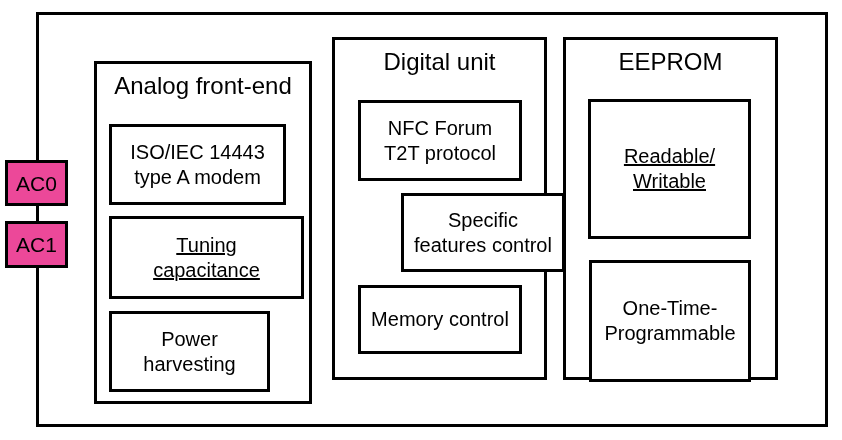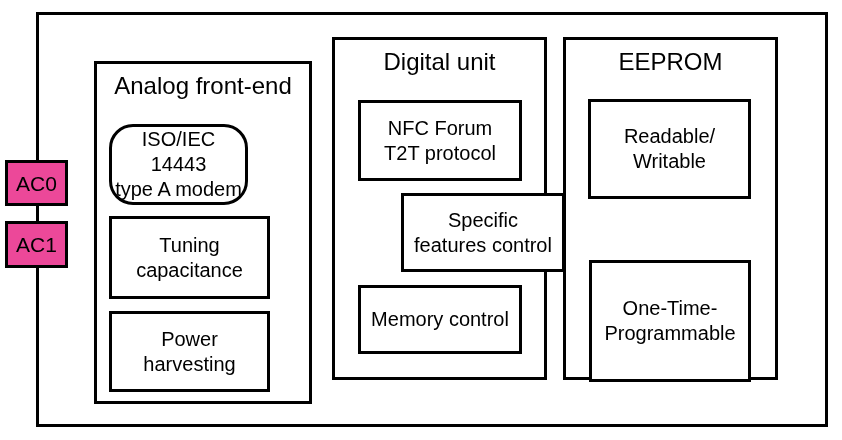--- a/index.html
+++ b/index.html
@@ -72,29 +72,29 @@
     background: #ffffff;
     display: flex;
     align-items: center;
     justify-content: center;
     text-align: center;
     font-size: 20px;
     line-height: 25px;
     white-space: pre-line;
   }
   
-  .block-iso     { left: 12px; top: 60px;  width: 139px; height: 81px; border-radius: 24px; }
-  .block-tuning  { left: 12px; top: 152px; width: 161px; height: 83px; }
+  .block-iso     { left: 12px; top: 60px;  width: 177px; height: 81px; }
+  .block-tuning  { left: 12px; top: 152px; width: 195px; height: 83px; text-decoration: underline; }
   .block-power   { left: 12px; top: 247px; width: 161px; height: 81px; }
   
   .block-nfc     { left: 23px; top: 60px;  width: 164px; height: 81px; }
   .block-specific{ left: 23px; top: 153px; width: 164px; height: 79px; margin-left: 43px; }
   .block-memory  { left: 23px; top: 245px; width: 164px; height: 69px; }
   
-  .block-readable{ left: 22px; top: 59px;  width: 163px; height: 100px; }
+  .block-readable{ left: 22px; top: 59px;  width: 163px; height: 140px; text-decoration: underline; }
   .block-otp     { left: 23px; top: 220px; width: 162px; height: 122px; }
 </style>
 </head>
 <body>
 
 <div class="stage">
 
   <div class="outer-box"></div>
 
   <div class="pin pin-ac0">

